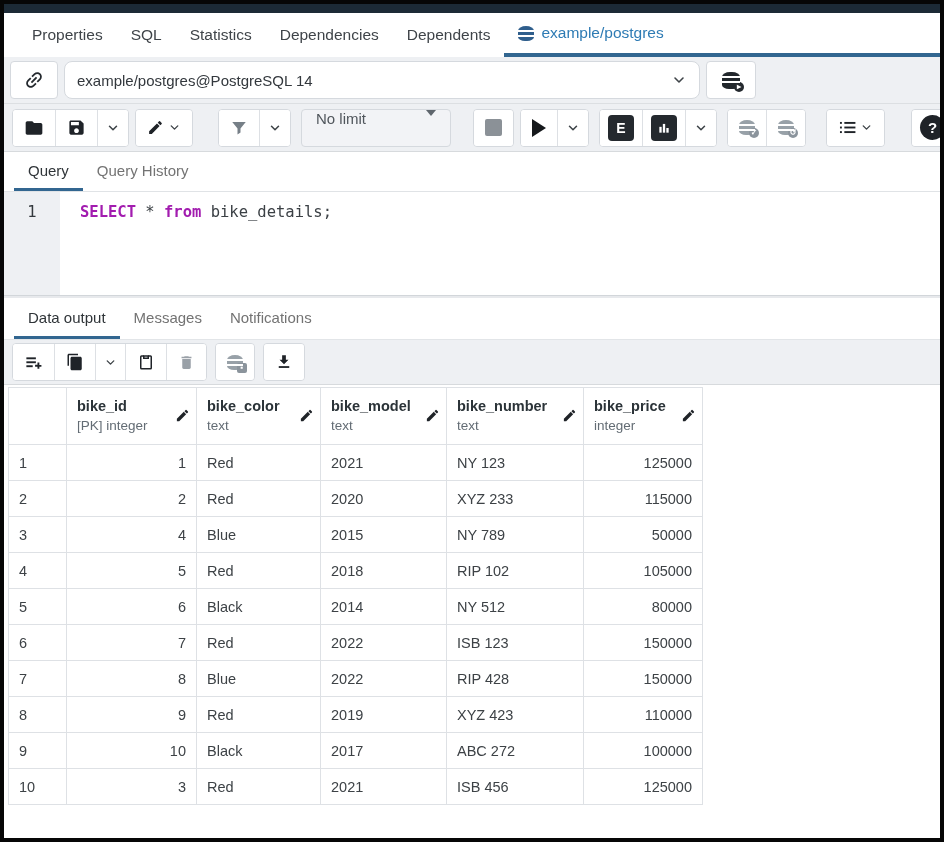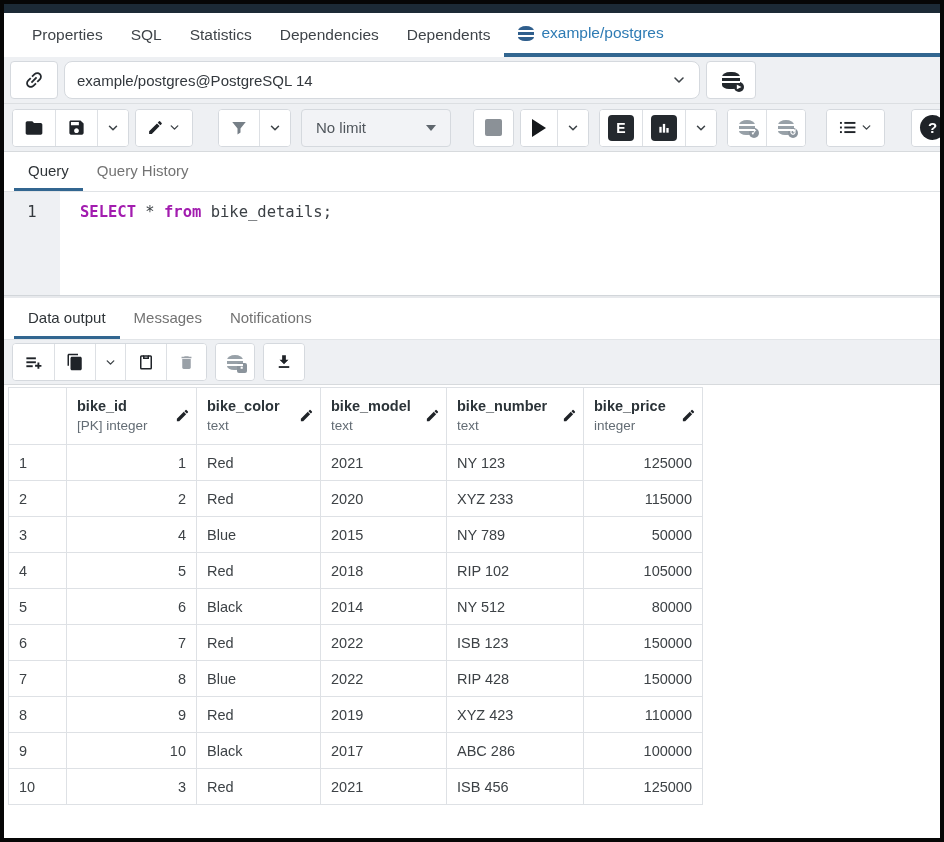--- a/index.html
+++ b/index.html
@@ -28,21 +28,21 @@
   .connselect { width:636px; height:38px; background:#fff; border:1px solid #d5d9de; border-radius:8px; display:flex; align-items:center; padding:0 12px; font-size:15px; color:#33383d; }
   .connselect .lbl { flex:1 1 auto; }
   .dbbtn { width:50px; }
 
   
   .toolbar { height:48px; background:#eef0f3; border-bottom:1px solid #d7dadd; display:flex; align-items:center; padding:0 8px; flex:0 0 auto; }
   .tgroup { display:flex; align-items:stretch; height:38px; background:#fff; border:1px solid #d5d9de; border-radius:4px; overflow:hidden; flex:0 0 auto; }
   .tbtn { display:flex; align-items:center; justify-content:center; padding:0 11px; background:#fff; }
   .tbtn + .tbtn { border-left:1px solid #dde0e4; }
   .tbtn.narrow { padding:0 8px; }
-  .limitbox { width:150px; height:38px; background:#f2f3f6; border:1px solid #d5d9de; border-radius:4px; display:flex; align-items:center; padding:0 14px; color:#50565c; font-size:15px; flex:0 0 auto; }
+  .limitbox { width:150px; height:38px; background:#f2f3f6; border:1px solid #d5d9de; border-radius:4px; display:flex; align-items:flex-start; padding:0 14px; color:#50565c; font-size:15px; flex:0 0 auto; }
   .limitbox .lbl { flex:1; }
   .caret { width:0; height:0; border-left:5px solid transparent; border-right:5px solid transparent; border-top:6px solid #5f666d; }
   .sq-dark { width:26px; height:26px; border-radius:4px; background:#24292e; color:#fff; display:flex; align-items:center; justify-content:center; font-weight:bold; font-size:14px; }
   .stop-sq { width:17px; height:17px; background:#8b9197; border-radius:2px; }
   .play-tri { width:0; height:0; border-top:9px solid transparent; border-bottom:9px solid transparent; border-left:14px solid #15181b; }
   .help-circle { width:25px; height:25px; border-radius:50%; background:#1f2328; color:#fff; font-size:15px; font-weight:bold; display:flex; align-items:center; justify-content:center; }
   .dbicon { position:relative; }
   svg.glyph { display:block; }
 
   
@@ -407,21 +407,21 @@
             <td class="al-l">Red</td>
             <td class="al-l">2019</td>
             <td class="al-l">XYZ 423</td>
             <td class="al-r">110000</td>
           </tr>
           <tr>
      <td class="rn al-l">9</td>
             <td class="al-r">10</td>
             <td class="al-l">Black</td>
             <td class="al-l">2017</td>
-            <td class="al-l">ABC 286</td>
+            <td class="al-l">ABC 272</td>
             <td class="al-r">100000</td>
           </tr>
           <tr>
      <td class="rn al-l">10</td>
             <td class="al-r">3</td>
             <td class="al-l">Red</td>
             <td class="al-l">2021</td>
             <td class="al-l">ISB 456</td>
             <td class="al-r">125000</td>
           </tr>

